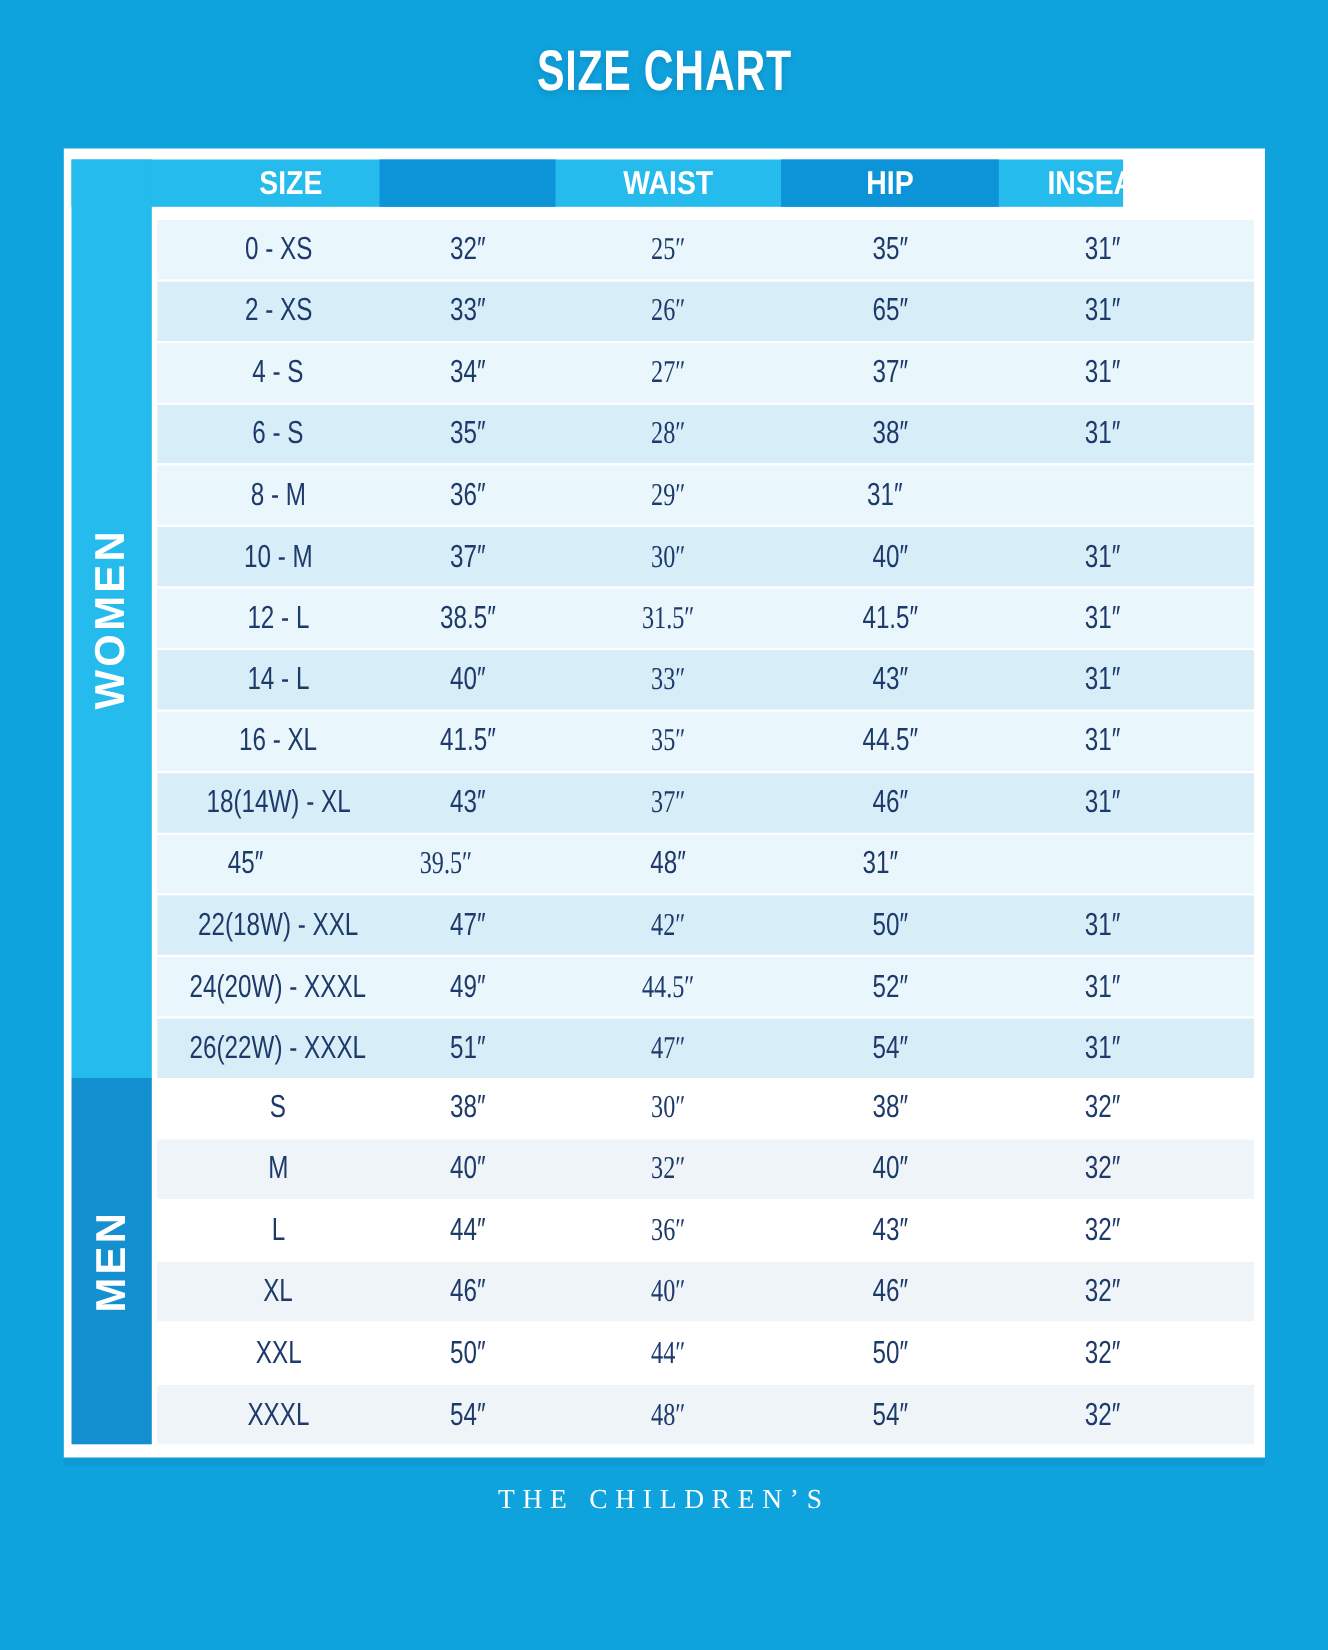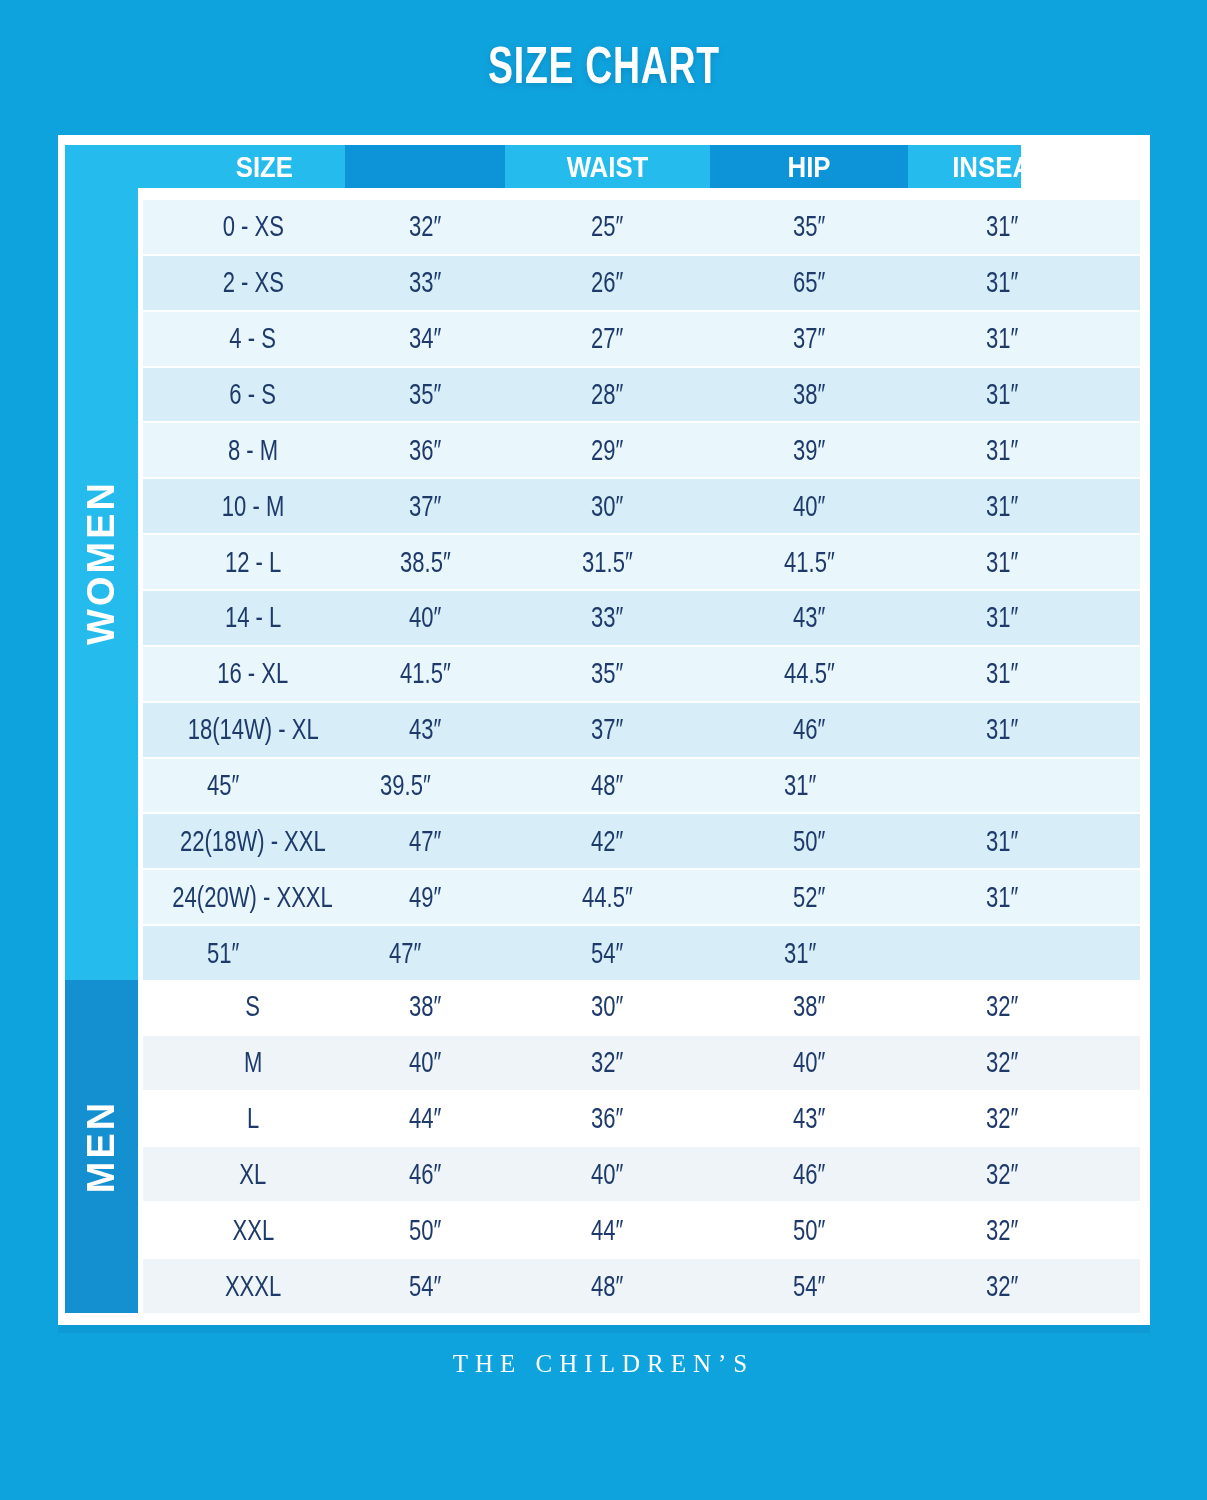--- a/index.html
+++ b/index.html
@@ -59,21 +59,21 @@
   .rows{position:absolute;left:78px;width:997px;display:flex;flex-direction:column;gap:2px;}
   .rows-women{top:55px;height:780px;}
   .rows-men{top:835px;height:333px;}
   .trow{flex:1;display:flex;}
   .tcell{
     display:flex;align-items:center;justify-content:center;box-sizing:border-box;
     color:#1d3a6a;font-size:29px;
   }
   .tcell.col0{width:202px;padding-left:18px;text-align:right;}
   .tcell.col1{width:160px;}
-  .tcell.col2{width:205px;}
+  .tcell.col2{width:205px;font-family:Liberation Serif, serif;}
   .tcell.col3{width:198px;}
   .tcell.col4{width:232px;padding-right:44px;}
   .rows-women .trow:nth-child(odd){background:#e9f6fc;}
   .rows-women .trow:nth-child(even){background:#d7edf7;}
   .rows-men .trow:nth-child(odd){background:#ffffff;}
   .rows-men .trow:nth-child(even){background:#eef4f8;}
 
   
   .logo{
     position:absolute;left:0;top:1350px;width:1207px;
@@ -194,23 +194,20 @@
         <div class="trow">
           <div class="tcell col0">
             <span class="cnd">8 - M</span>
           </div>
           <div class="tcell col1">
             <span class="cnd">36″</span>
           </div>
           <div class="tcell col2">
             <span class="cnd">29″</span>
           </div>
-          <div class="tcell col3">
-            <span class="cnd">39″</span>
-          </div>
           <div class="tcell col4">
             <span class="cnd">31″</span>
           </div>
         </div>
         <div class="trow">
           <div class="tcell col0">
             <span class="cnd">10 - M</span>
           </div>
           <div class="tcell col1">
             <span class="cnd">37″</span>
@@ -335,20 +332,23 @@
             <span class="cnd">44.5″</span>
           </div>
           <div class="tcell col3">
             <span class="cnd">52″</span>
           </div>
           <div class="tcell col4">
             <span class="cnd">31″</span>
           </div>
         </div>
         <div class="trow">
+          <div class="tcell col0">
+            <span class="cnd">26(22W) - XXXL</span>
+          </div>
           <div class="tcell col1">
             <span class="cnd">51″</span>
           </div>
           <div class="tcell col2">
             <span class="cnd">47″</span>
           </div>
           <div class="tcell col3">
             <span class="cnd">54″</span>
           </div>
           <div class="tcell col4">

